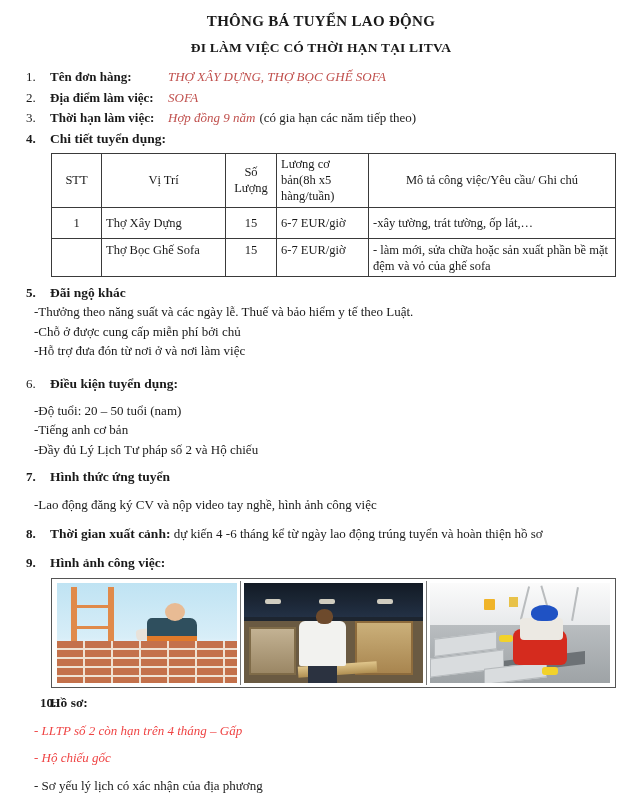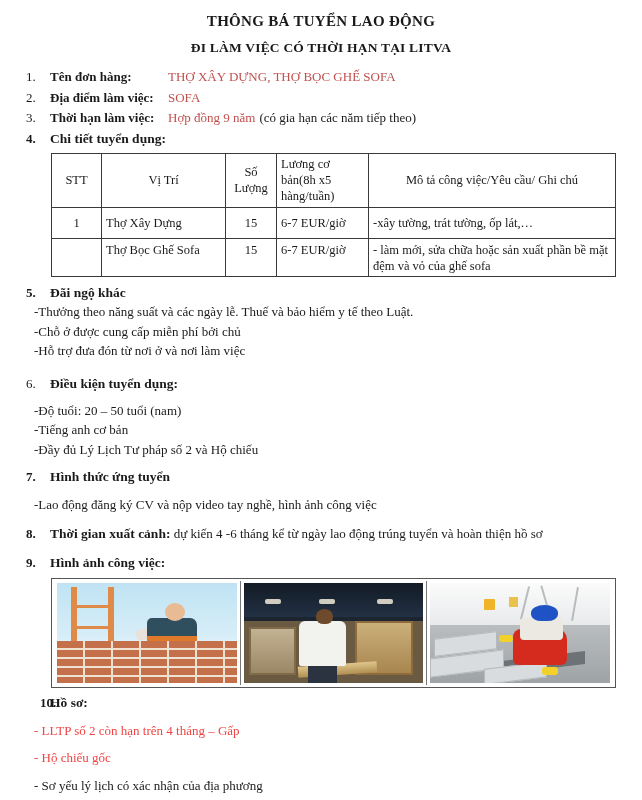--- a/index.html
+++ b/index.html
@@ -66,20 +66,21 @@
     font-weight: bold;
     font-size: 13.5px;
     display: inline;
   }
   .sec-inline {
     display: inline;
     font-weight: normal;
   }
   .red {
     color: #c0504d;
+    font-style: italic;
   }
   .label-col {
     display: inline-block;
     min-width: 118px;
     font-weight: bold;
   }
 
   
   .sub {
     font-size: 13px;

